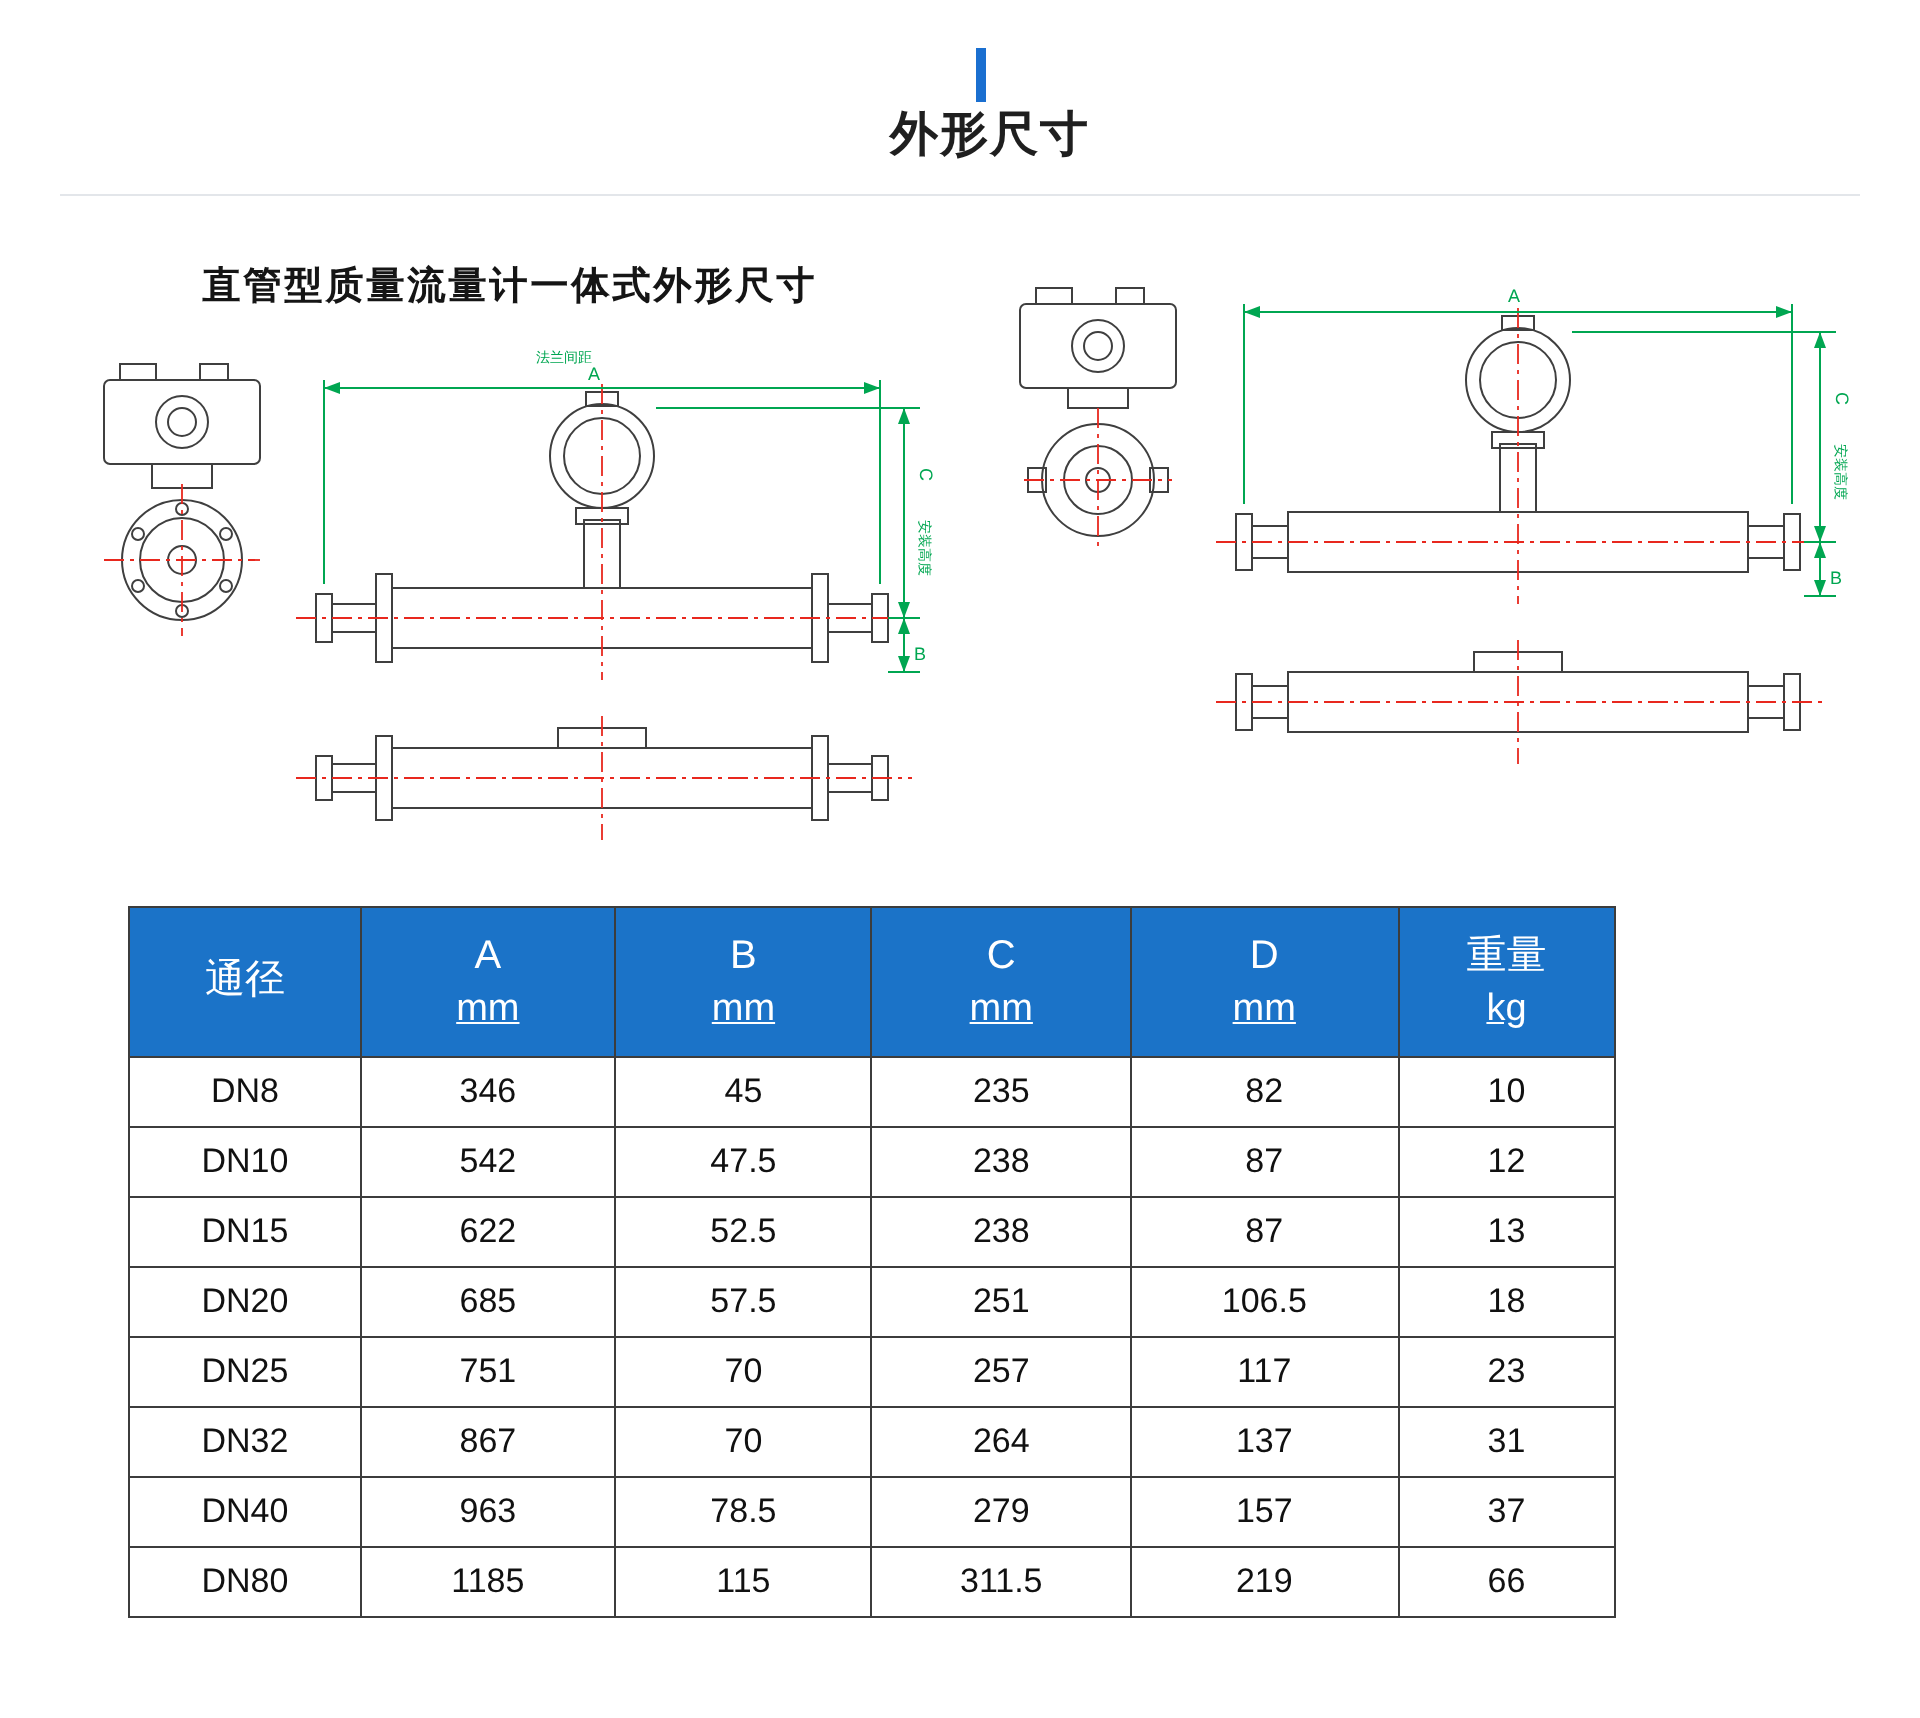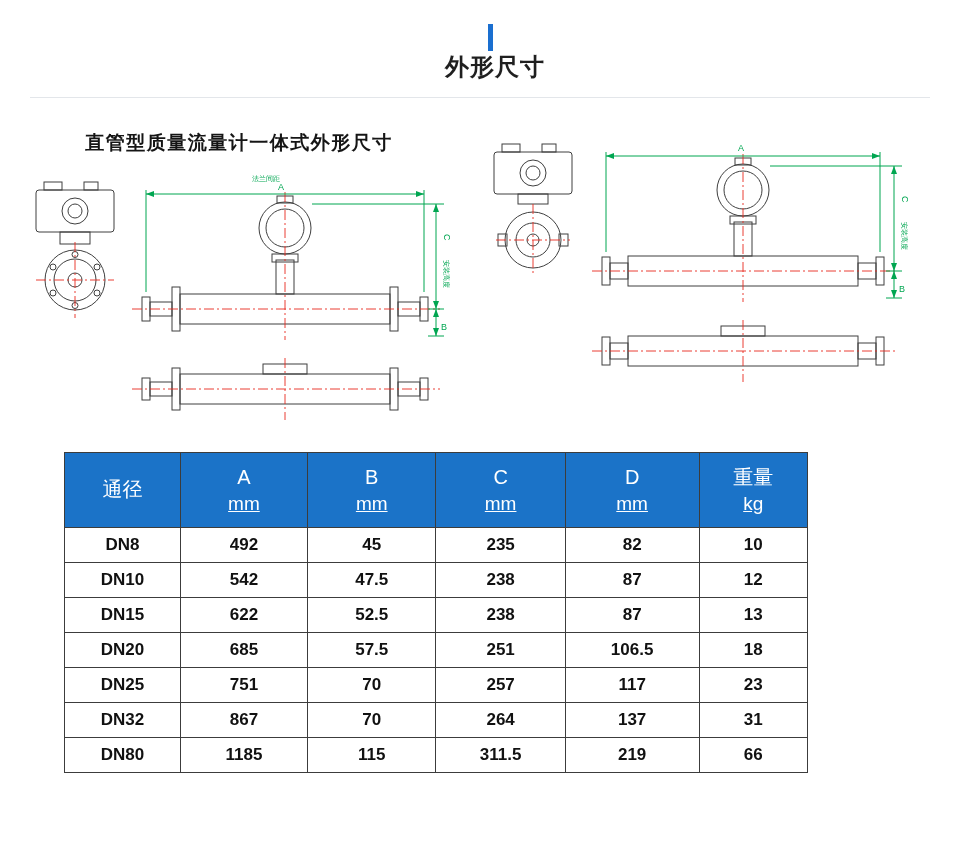--- a/index.html
+++ b/index.html
@@ -8,37 +8,37 @@
     font-family:"Liberation Sans","DejaVu Sans",sans-serif;
     color:#1a1a1a;overflow:hidden;
   }
   
   .title-row{display:flex;align-items:center;padding:24px 0 0 30px;flex-direction:column;}
   .title-accent{width:5px;height:27px;background:#1a6fd0;margin-right:9px;}
   .page-title{font-size:24px;font-weight:600;letter-spacing:1px;color:#1f1f1f;}
   .divider{margin:14px 30px 0 30px;border-top:1px solid #e3e6ea;height:0;}
 
   
-  .figures-row{display:flex;justify-content:flex-end;padding:32px 44px 0 36px;gap:20px;}
+  .figures-row{display:flex;justify-content:space-between;padding:32px 44px 0 36px;gap:20px;}
   .figure{width:438px;}
   .figure-caption{text-align:center;font-size:19px;font-weight:600;letter-spacing:1.5px;color:#151515;margin:0 0 12px 0;}
 
   
   .draw{stroke:#3f3f3f;fill:none;stroke-width:1;}
   .dim{stroke:#00a651;fill:none;stroke-width:1;}
   .dimtxt{fill:#00a651;font-size:9px;font-family:"Liberation Sans",sans-serif;}
   .dimtxt.tiny{font-size:7px;}
   .cl{stroke:#e8281e;fill:none;stroke-width:0.9;stroke-dasharray:10 3 2 3;}
 
   
   table.spec{border-collapse:collapse;table-layout:fixed;width:744px;margin:18px auto 0 64px;}
   .spec th{background:#1b73c8;color:#ffffff;font-weight:500;border:1px solid #3c3c3c;padding:10px 4px;vertical-align:middle;}
   .spec th .h1{font-size:20px;line-height:1.45;}
   .spec th .h2{font-size:19px;line-height:1.3;min-height:0;text-decoration:underline;}
-  .spec td{border:1px solid #3c3c3c;text-align:center;font-size:17px;color:#111;padding:6px 4px;height:22px;font-weight:bold;}
+  .spec td{border:1px solid #3c3c3c;text-align:center;font-size:17px;color:#111;padding:6px 4px;height:22px;}
 </style>
 </head>
 <body>
 
 <div class="title-row">
   <div class="title-accent"></div>
   <div class="page-title">外形尺寸</div>
 </div>
 <div class="divider"></div>
 
@@ -231,21 +231,21 @@
         </th>
       <th>
           <div class="h1">重量</div>
           <div class="h2">kg</div>
         </th>
     </tr>
   </thead>
   <tbody>
       <tr>
         <td>DN8</td>
-        <td>492</td>
+        <td>346</td>
         <td>45</td>
         <td>235</td>
         <td>82</td>
         <td>10</td>
       </tr>
       <tr>
         <td>DN10</td>
         <td>542</td>
         <td>47.5</td>
         <td>238</td>
@@ -278,20 +278,28 @@
       </tr>
       <tr>
         <td>DN32</td>
         <td>867</td>
         <td>70</td>
         <td>264</td>
         <td>137</td>
         <td>31</td>
       </tr>
       <tr>
+        <td>DN40</td>
+        <td>963</td>
+        <td>78.5</td>
+        <td>279</td>
+        <td>157</td>
+        <td>37</td>
+      </tr>
+      <tr>
         <td>DN80</td>
         <td>1185</td>
         <td>115</td>
         <td>311.5</td>
         <td>219</td>
         <td>66</td>
       </tr>
     </tbody>
 </table>
 

